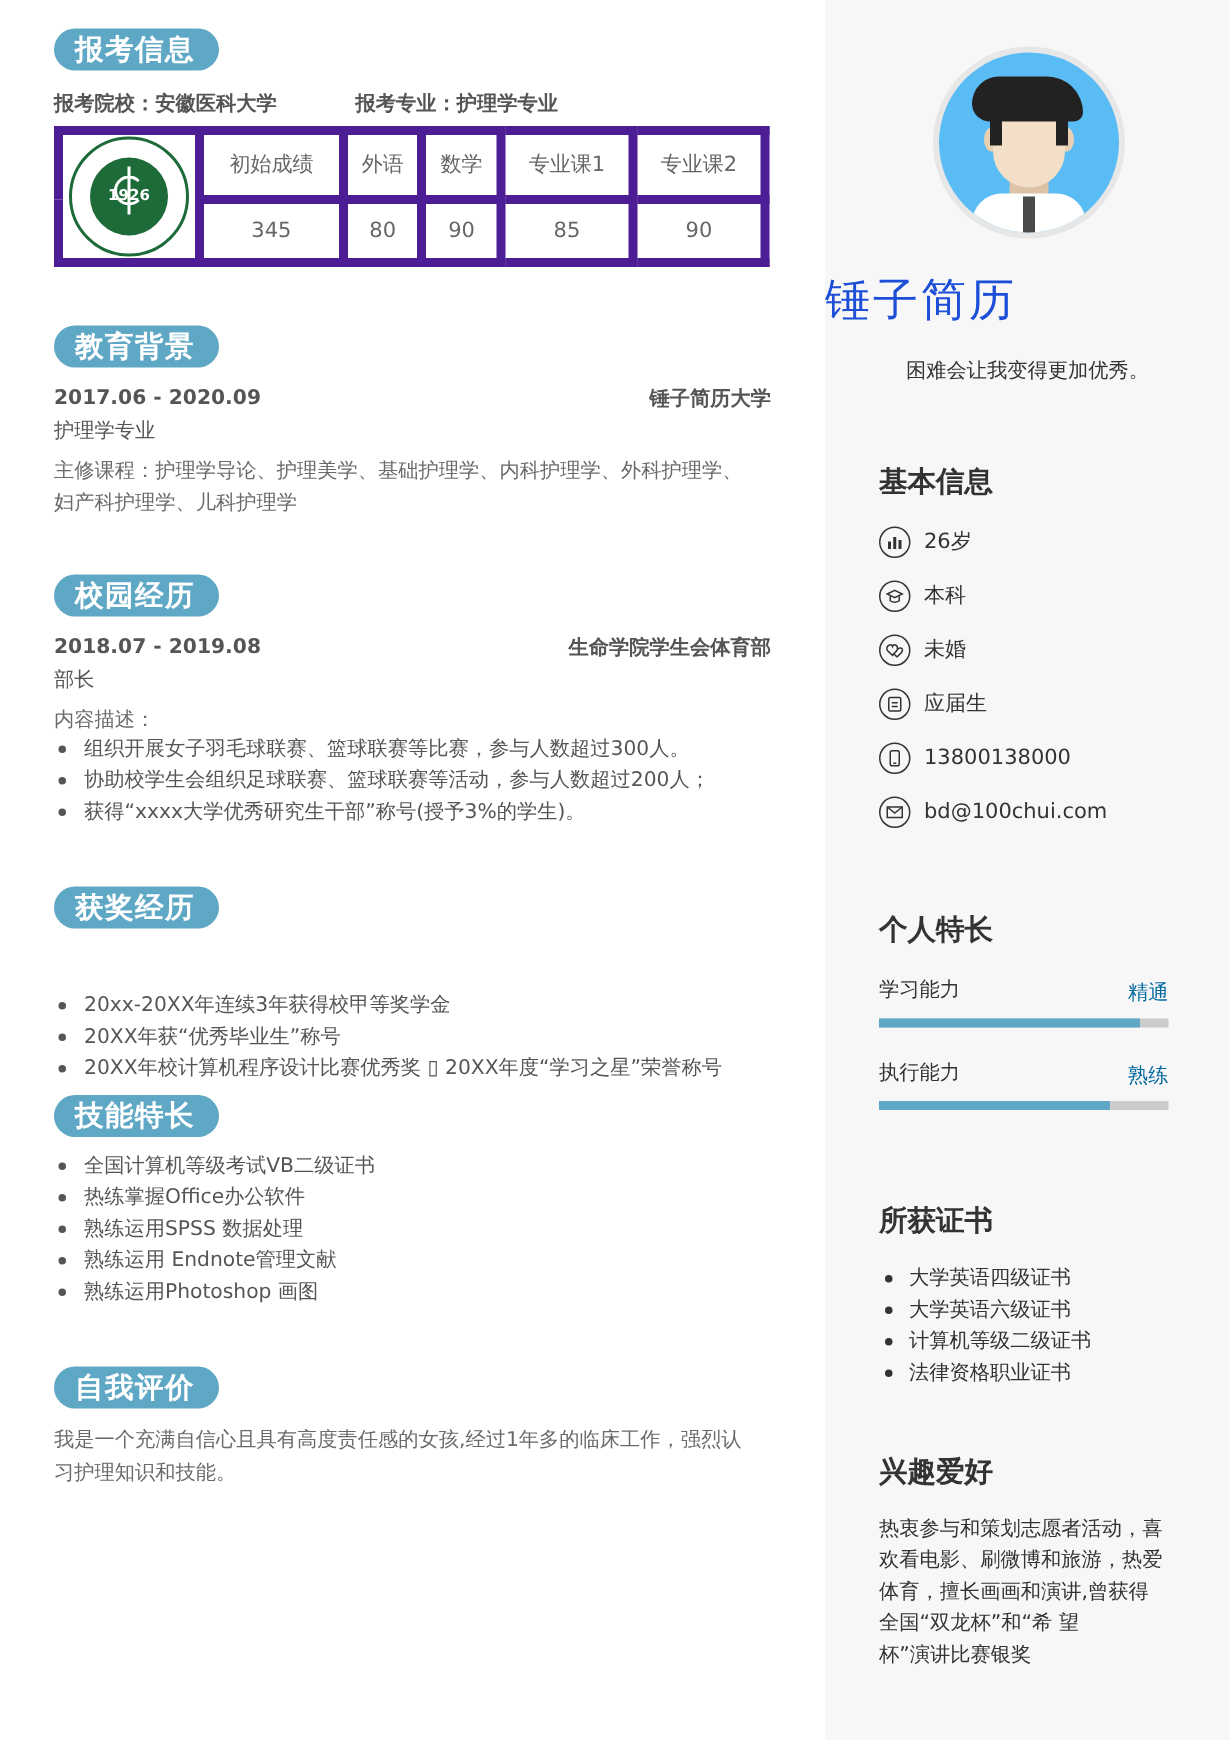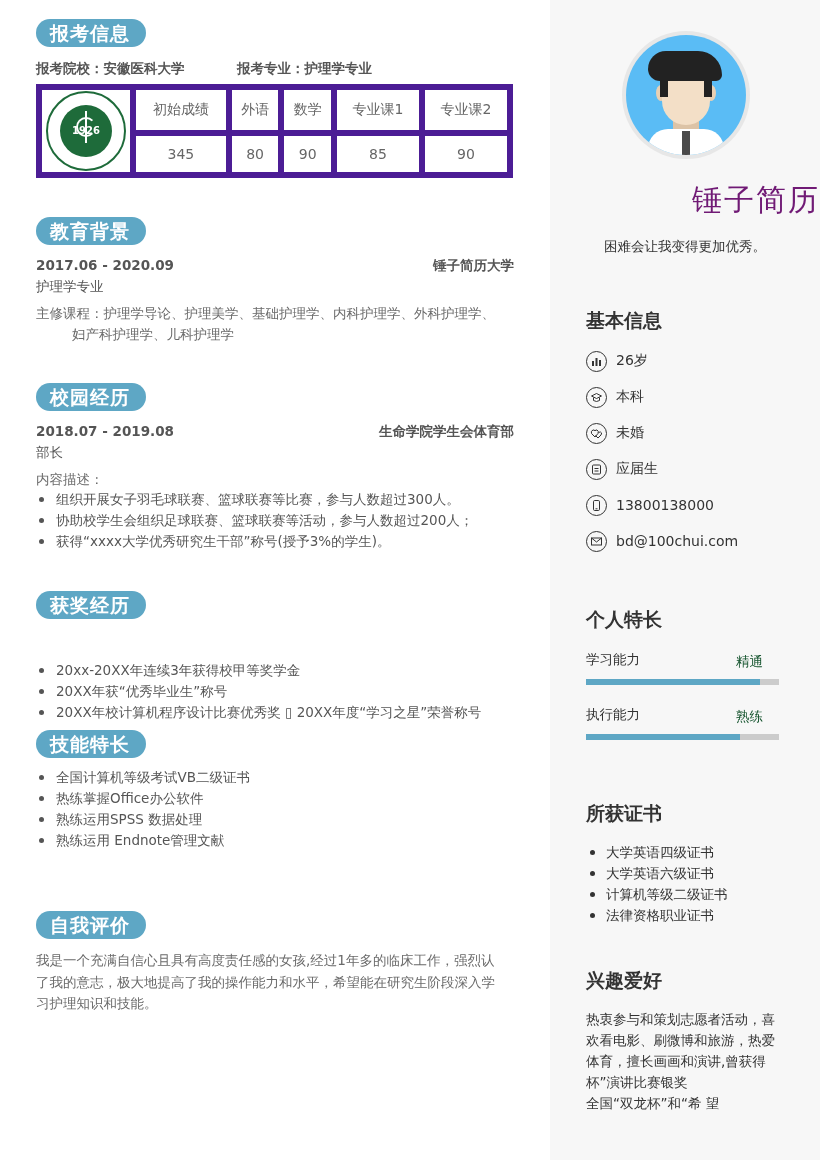--- a/index.html
+++ b/index.html
@@ -56,36 +56,36 @@
   .avatar .neck { position: absolute; left: 47px; top: 78px; width: 26px; height: 20px; background: #dcc3a6; }
   .avatar .shirt { position: absolute; left: 22px; top: 94px; width: 76px; height: 40px; background: #fff; border-radius: 20px 20px 0 0; }
   .avatar .tie { position: absolute; left: 56px; top: 96px; width: 8px; height: 28px; background: #4a4a4a; }
   .avatar .face { position: absolute; left: 36px; top: 28px; width: 48px; height: 62px; background: #f3dfc7; border-radius: 22px 22px 24px 24px; }
   .avatar .ear-l { position: absolute; left: 30px; top: 50px; width: 10px; height: 16px; background: #e9d0b3; border-radius: 50%; }
   .avatar .ear-r { position: absolute; left: 80px; top: 50px; width: 10px; height: 16px; background: #e9d0b3; border-radius: 50%; }
   .avatar .hair { position: absolute; left: 22px; top: 16px; width: 74px; height: 30px; background: #222; border-radius: 30px 40px 10px 20px; }
   .avatar .hair2 { position: absolute; left: 34px; top: 36px; width: 8px; height: 26px; background: #222; }
   .avatar .hair3 { position: absolute; left: 78px; top: 36px; width: 8px; height: 26px; background: #222; }
 
-  .name { position: absolute; left: 550px; width: 270px; top: 180px; text-align: right; font-size: 30px; color: #701a75; letter-spacing: 2px; }
+  .name { position: absolute; left: 550px; width: 270px; top: 180px; text-align: left; font-size: 30px; color: #1d4ed8; letter-spacing: 2px; }
   .motto { position: absolute; left: 550px; width: 270px; top: 238px; text-align: center; font-size: 13.5px; color: #333; }
 
   .side-title { position: absolute; left: 586px; font-size: 19px; font-weight: bold; color: #333; }
 
   .info-row { position: absolute; left: 586px; height: 22px; display: flex; align-items: center; }
   .info-icon {
     width: 21px; height: 21px; border-radius: 50%; border: 1.5px solid #333;
     display: flex; align-items: center; justify-content: center; margin-right: 9px;
   }
   .info-icon svg { width: 13px; height: 13px; }
   .info-text { font-size: 14px; color: #333; }
 
   .skill-row { position: absolute; left: 586px; width: 193px; }
   .skill-label { position: absolute; left: 0; top: 0; font-size: 13.5px; color: #333; }
-  .skill-level { position: absolute; right: 16px; top: 2px; font-size: 13.5px; color: #14532d; }
+  .skill-level { position: absolute; right: 0; top: 2px; font-size: 13.5px; color: #0369a1; }
   .skill-bar { position: absolute; left: 0; top: 28px; width: 193px; height: 6px; background: #cccccc; }
   .skill-fill { height: 6px; background: #5ea7c5; }
 
   ul.side-bullets { position: absolute; left: 588px; list-style: none; font-size: 13.5px; color: #333; }
   ul.side-bullets li { position: relative; padding-left: 18px; line-height: 21px; height: 21px; }
   ul.side-bullets li::before { content: ""; position: absolute; left: 2px; top: 8px; width: 5px; height: 5px; border-radius: 50%; background: #333; }
 
   .hobby { position: absolute; left: 586px; top: 1009px; width: 200px; font-size: 13.5px; color: #333; line-height: 21px; }
 </style>
 </head>
@@ -123,21 +123,21 @@
       <td>90</td>
     </tr>
   </tbody>
     </table>
 
   <div class="badge" style="top:217px;">教育背景</div>
   <div class="bold-line" style="left:36px; top:257px;">2017.06 - 2020.09</div>
   <div class="bold-line" style="right:36px; top:257px; left:auto; position:absolute; text-align:right; width:200px; margin-left:314px;">锤子简历大学</div>
   <div class="text" style="left:36px; top:278px;">护理学专业</div>
   <div class="text muted" style="left:36px; top:305px; white-space:nowrap;">主修课程：护理学导论、护理美学、基础护理学、内科护理学、外科护理学、</div>
-  <div class="text muted" style="left:36px; top:326px;margin-left:36px;">妇产科护理学、儿科护理学</div>
+  <div class="text muted" style="left:36px; top:326px;">妇产科护理学、儿科护理学</div>
 
   <div class="badge" style="top:383px;">校园经历</div>
   <div class="bold-line" style="left:36px; top:423px;">2018.07 - 2019.08</div>
   <div class="bold-line" style="left:314px; top:423px; width:200px; text-align:right;">生命学院学生会体育部</div>
   <div class="text" style="left:36px; top:444px;">部长</div>
   <div class="text muted" style="left:36px; top:471px;">内容描述：</div>
   <ul class="bullets" style="left:36px; top:489px;">
     <li>组织开展女子羽毛球联赛、篮球联赛等比赛，参与人数超过300人。</li>
     <li>协助校学生会组织足球联赛、篮球联赛等活动，参与人数超过200人；</li>
     <li>获得“xxxx大学优秀研究生干部”称号(授予3%的学生)。</li>
@@ -149,26 +149,26 @@
     <li>20XX年获“优秀毕业生”称号</li>
     <li>20XX年校计算机程序设计比赛优秀奖 ▯ 20XX年度“学习之星”荣誉称号</li>
   </ul>
 
   <div class="badge" style="top:730px;">技能特长</div>
   <ul class="bullets" style="left:36px; top:767px;">
     <li>全国计算机等级考试VB二级证书</li>
     <li>热练掌握Office办公软件</li>
     <li>熟练运用SPSS 数据处理</li>
     <li>熟练运用 Endnote管理文献</li>
+    <li>熟练运用Photoshop 画图</li>
   </ul>
 
   <div class="badge" style="top:911px;">自我评价</div>
   <div class="text muted" style="left:36px; top:950px; line-height:21.5px; white-space:nowrap;">
     <div>我是一个充满自信心且具有高度责任感的女孩,经过1年多的临床工作，强烈认</div>
-    <div>了我的意志，极大地提高了我的操作能力和水平，希望能在研究生阶段深入学</div>
     <div>习护理知识和技能。</div>
   </div>
 </div>
 
 <div class="side"></div>
 
 <div class="avatar">
   <div class="circle">
     <div class="neck"></div>
     <div class="shirt"></div>
@@ -267,15 +267,15 @@
   <li>大学英语六级证书</li>
   <li>计算机等级二级证书</li>
   <li>法律资格职业证书</li>
 </ul>
 
 <div class="side-title" style="top:968px;">兴趣爱好</div>
 <div class="hobby">
   <div>热衷参与和策划志愿者活动，喜</div>
   <div>欢看电影、刷微博和旅游，热爱</div>
   <div>体育，擅长画画和演讲,曾获得</div>
+  <div>全国“双龙杯”和“希 望</div>
   <div>杯”演讲比赛银奖</div>
-  <div>全国“双龙杯”和“希 望</div>
 </div>
 
 </body></html>

